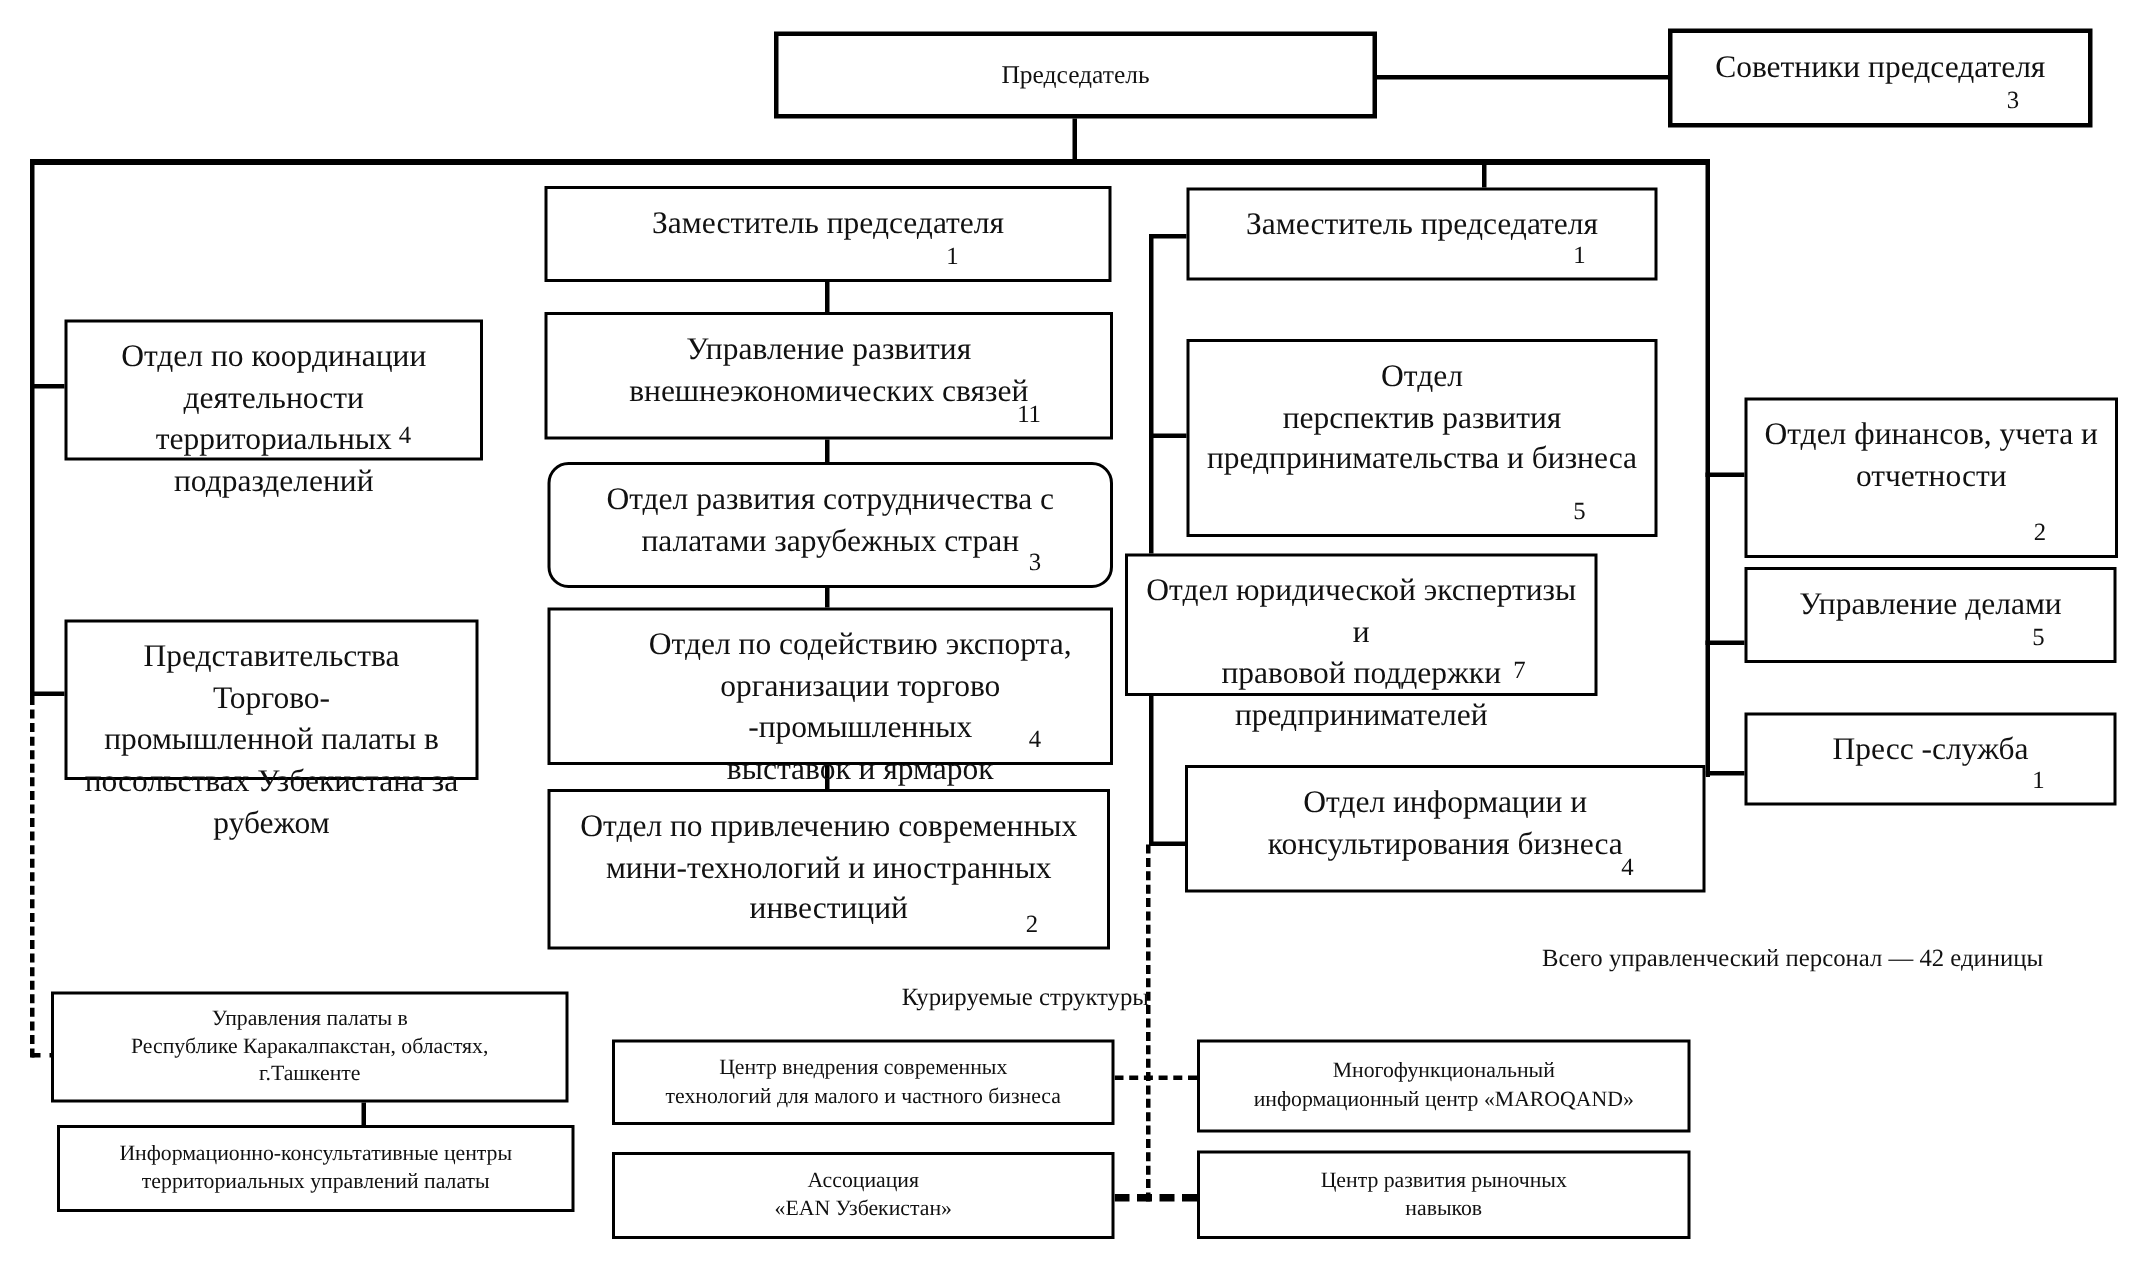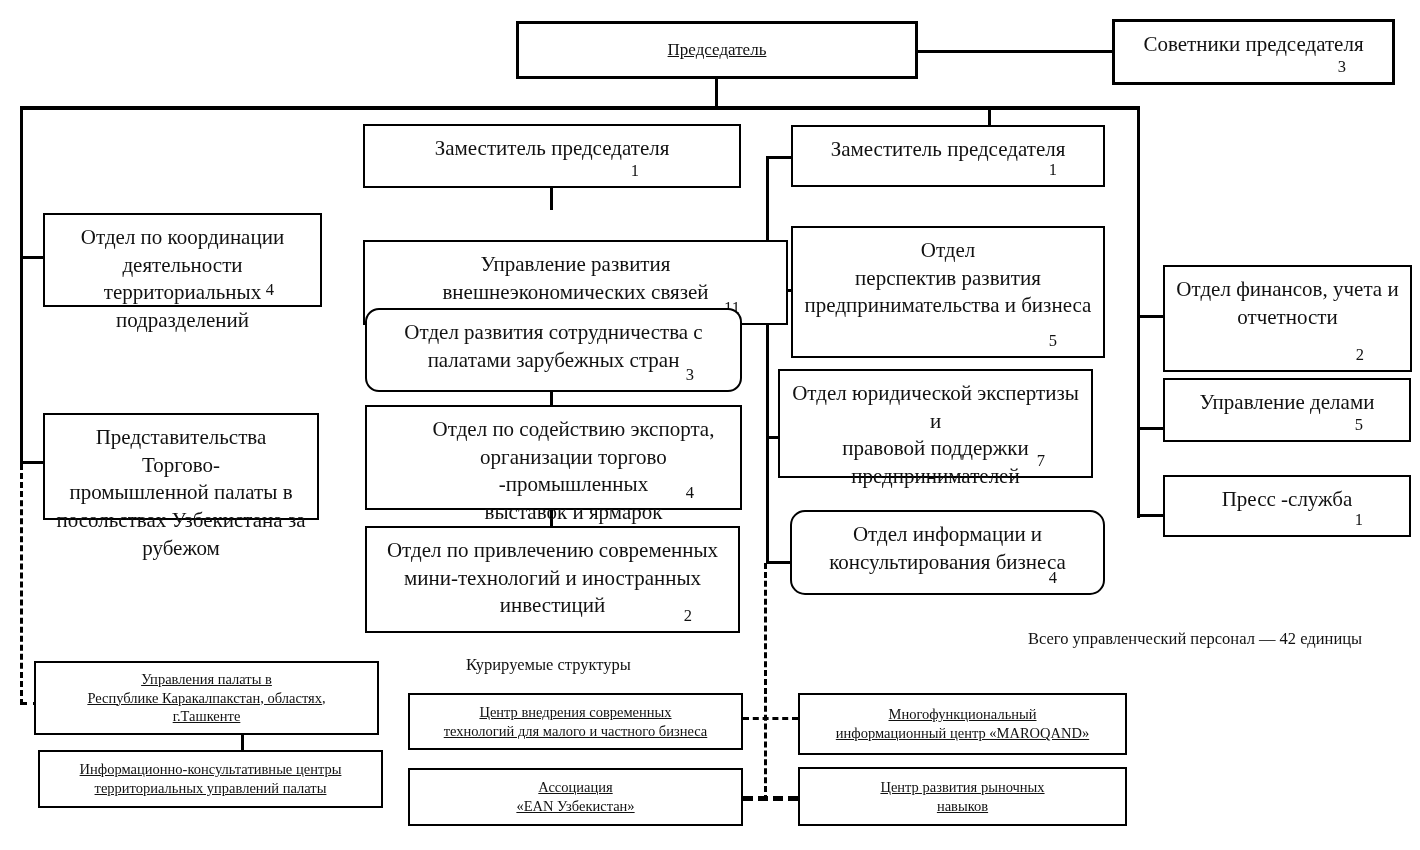--- a/index.html
+++ b/index.html
@@ -10,32 +10,32 @@
   .node{
     position:absolute;box-sizing:border-box;border:2.5px solid #000;background:#fff;
   }
   .node.bold{border-width:3px;}
   .title{
     white-space:pre-line;text-align:center;padding:9px 10px 0 10px;
     font-size:21px;line-height:1.32;
   }
   .node.small .title{font-size:14.5px;line-height:1.3;}
   .node.vcenter{display:flex;align-items:center;justify-content:center;}
-  .node.vcenter .title{padding:0 8px;text-decoration:underline;}
+  .node.vcenter .title{padding:0 8px;}
   .node.big .title{font-size:17px;}
   .count{
     position:absolute;right:46px;bottom:5px;font-size:16.5px;
   }
   .count.inset{right:100px;}
   .line{position:absolute;background:#000;}
   .dashv{position:absolute;width:0;border-left:3px dashed #000;background:none;}
   .dashh{position:absolute;height:0;border-top:3px dashed #000;background:none;}
   .dashh.thick{border-top-width:5px;}
   .floating{
-    position:absolute;font-size:16.5px;text-align:left;white-space:nowrap;
+    position:absolute;font-size:16.5px;text-align:right;white-space:nowrap;
   }
 </style>
 </head>
 <body>
 
 <div id="canvas">
 
   <div class="line" style="left:918px;top:50px;width:196px;height:3px;"></div>
   <div class="line" style="left:715px;top:77px;width:3px;height:31px;"></div>
   <div class="line" style="left:20px;top:106px;width:1120px;height:4px;"></div>
@@ -76,21 +76,21 @@
   <div class="node bold" style="left:1112px;top:19px;width:283px;height:66px;">
     <div class="title">Советники председателя</div>
     <div class="count">3</div>
   </div>
 
   <div class="node" style="left:363px;top:124px;width:378px;height:64px;">
     <div class="title">Заместитель председателя</div>
     <div class="count inset">1</div>
   </div>
 
-  <div class="node" style="left:363px;top:208px;width:425px;height:85px;margin-top:32px;">
+  <div class="node" style="left:363px;top:208px;width:379px;height:85px;">
     <div class="title">Управление развития
 внешнеэкономических связей</div>
     <div class="count">11</div>
   </div>
 
   <div class="node" style="left:365px;top:308px;width:377px;height:84px;border-radius:14px;">
     <div class="title">Отдел развития сотрудничества с
 палатами зарубежных стран</div>
     <div class="count">3</div>
   </div>
@@ -129,28 +129,28 @@
     <div class="count">1</div>
   </div>
 
   <div class="node" style="left:791px;top:226px;width:314px;height:132px;">
     <div class="title">Отдел
 перспектив развития
 предпринимательства и бизнеса</div>
     <div class="count">5</div>
   </div>
 
-  <div class="node" style="left:778px;top:369px;width:315px;height:109px;">
+  <div class="node" style="left:750px;top:369px;width:315px;height:95px;">
     <div class="title">Отдел юридической экспертизы и
 правовой поддержки
 предпринимателей</div>
     <div class="count">7</div>
   </div>
 
-  <div class="node" style="left:790px;top:510px;width:315px;height:85px;border-radius:15px;">
+  <div class="node" style="left:790px;top:510px;width:347px;height:85px;">
     <div class="title">Отдел информации и
 консультирования бизнеса</div>
     <div class="count">4</div>
   </div>
 
   <div class="node" style="left:1163px;top:265px;width:249px;height:107px;">
     <div class="title">Отдел финансов, учета и
 отчетности</div>
     <div class="count">2</div>
   </div>

